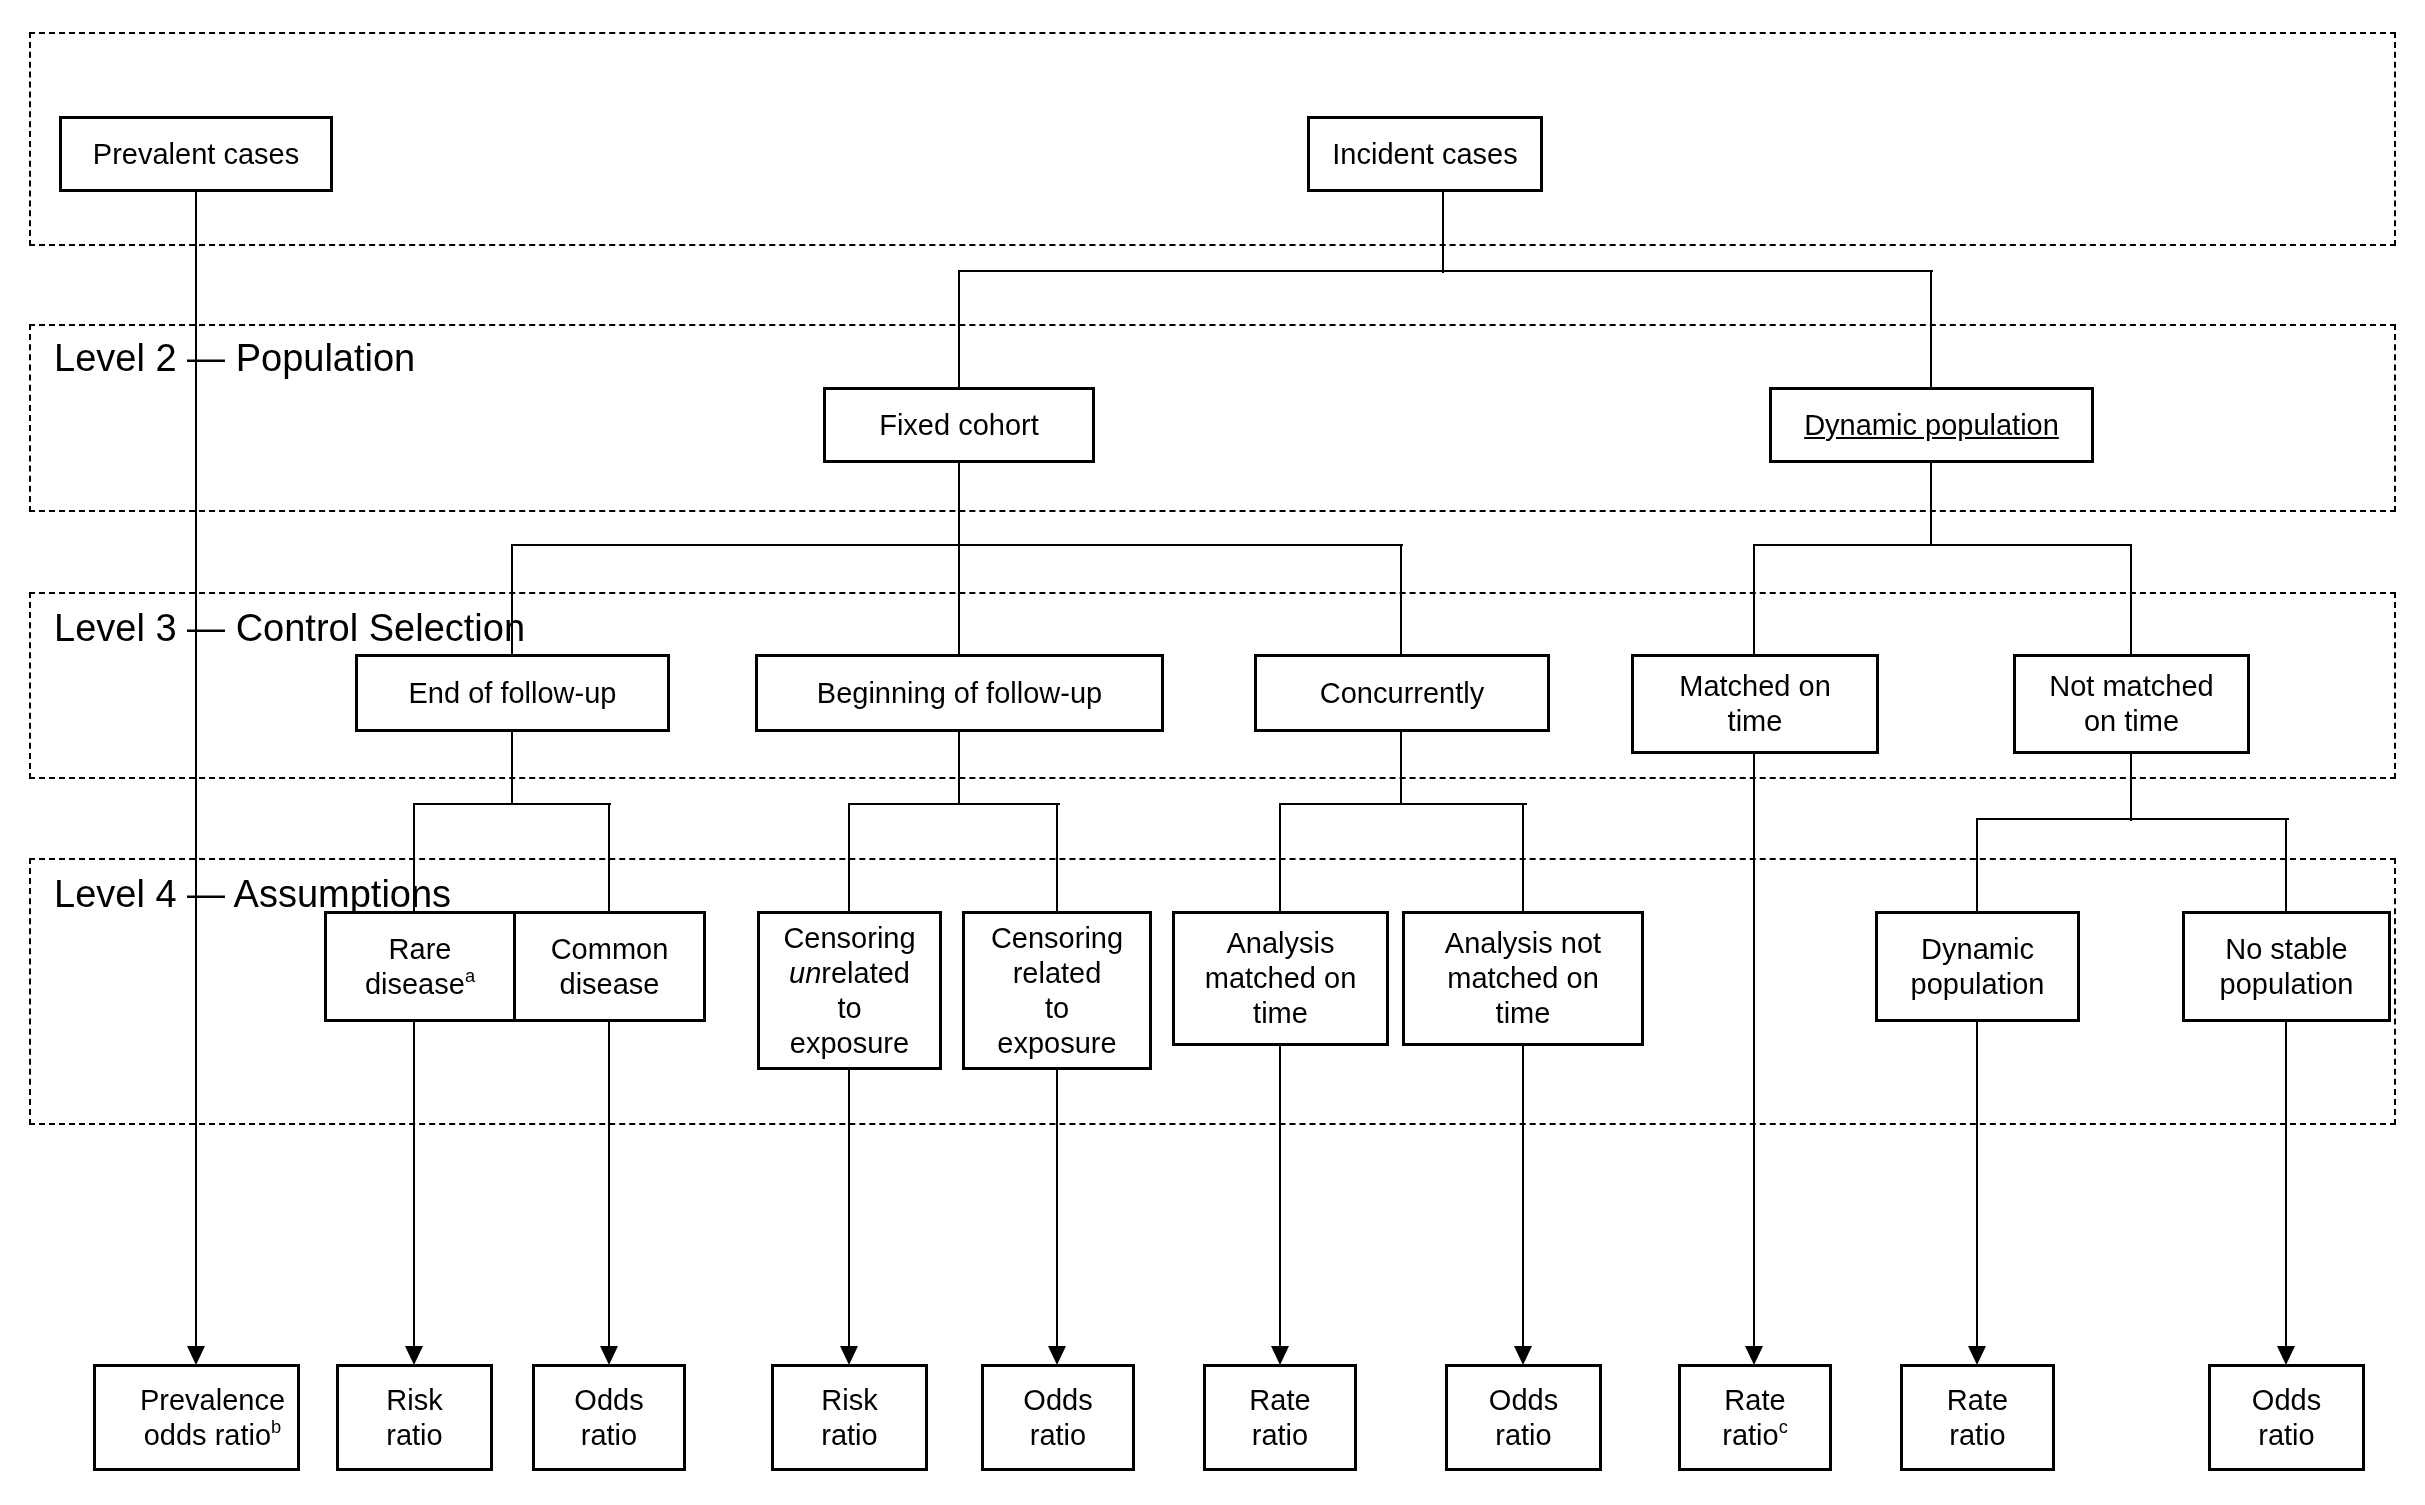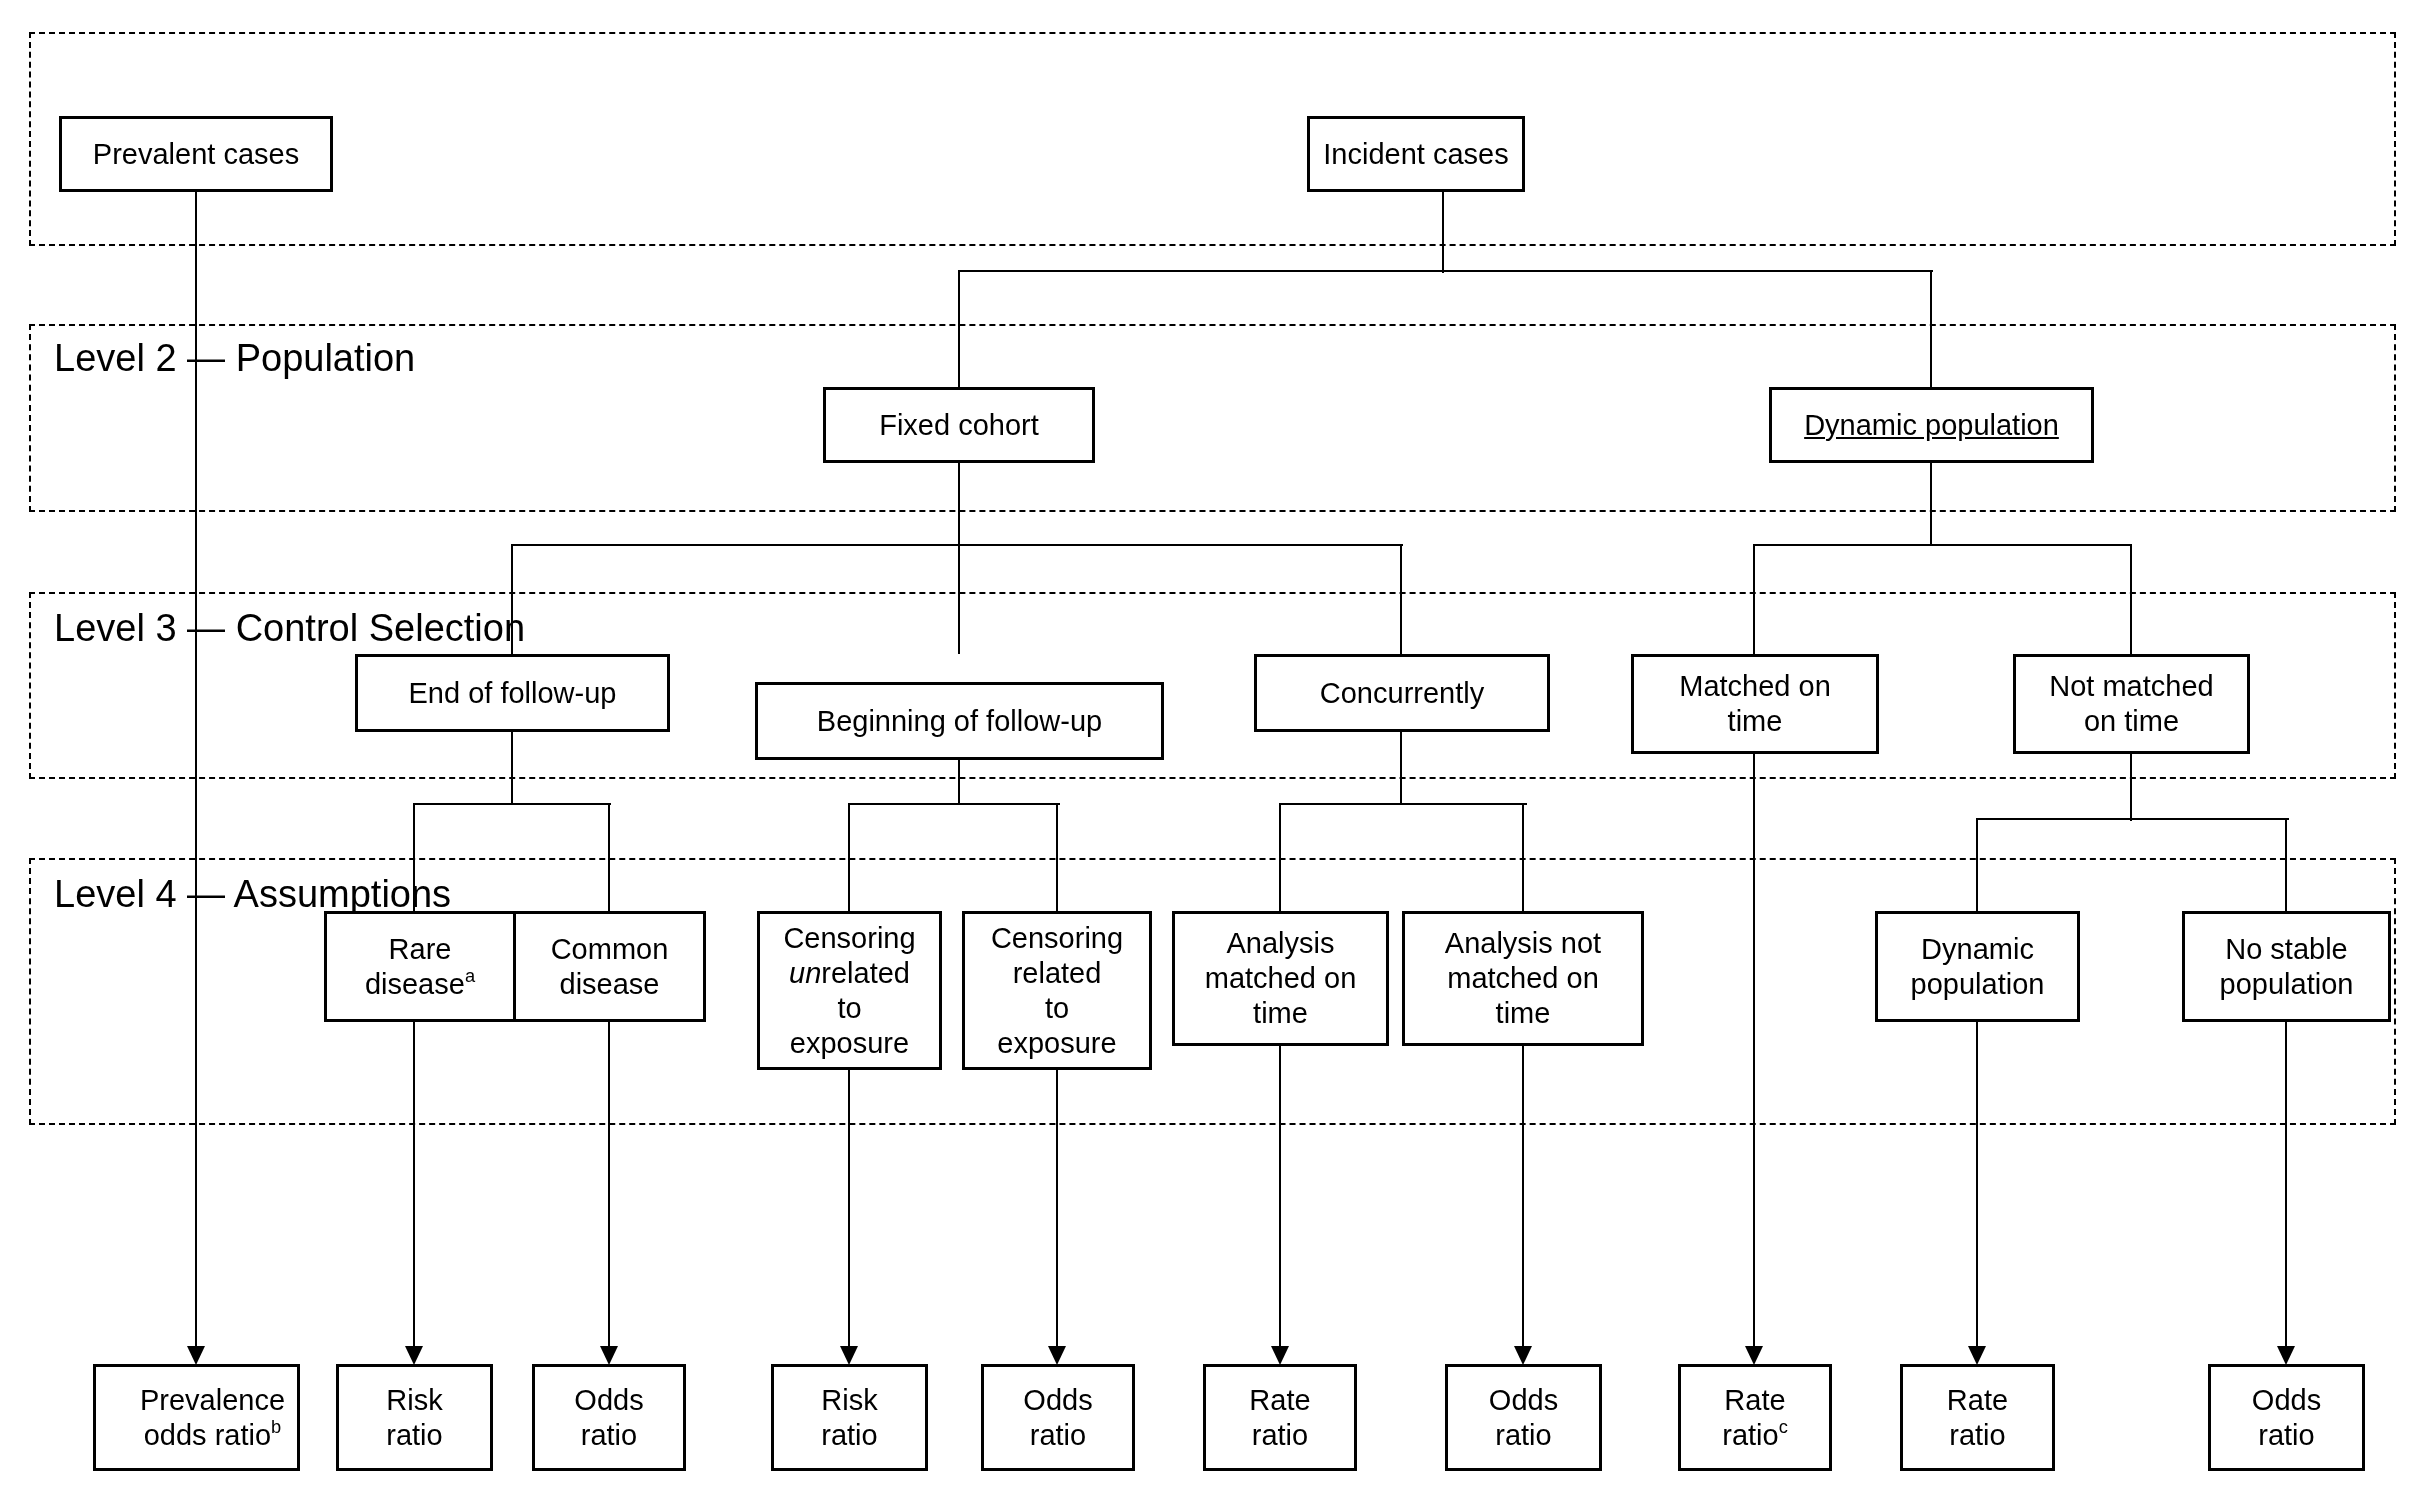--- a/index.html
+++ b/index.html
@@ -118,35 +118,35 @@
   <div class="arrow" style="left:1048px; top:1346px;"></div>
   <div class="arrow" style="left:1271px; top:1346px;"></div>
   <div class="arrow" style="left:1514px; top:1346px;"></div>
   <div class="arrow" style="left:1745px; top:1346px;"></div>
   <div class="arrow" style="left:1968px; top:1346px;"></div>
   <div class="arrow" style="left:2277px; top:1346px;"></div>
 
   <div class="node" style="left:59px; top:116px; width:274px; height:76px;">
     <div class="bl">Prevalent cases</div>
   </div>
-  <div class="node" style="left:1307px; top:116px; width:218px; height:76px;">
+  <div class="node" style="left:1307px; top:116px; width:236px; height:76px;">
     <div class="bl">Incident cases</div>
   </div>
 
   <div class="node" style="left:823px; top:387px; width:272px; height:76px;">
     <div class="bl">Fixed cohort</div>
   </div>
   <div class="node" style="left:1769px; top:387px; width:325px; height:76px;text-decoration:underline;">
     <div class="bl">Dynamic population</div>
   </div>
 
   <div class="node" style="left:355px; top:654px; width:315px; height:78px;">
     <div class="bl">End of follow-up</div>
   </div>
-  <div class="node" style="left:755px; top:682px; width:409px; height:78px;">
+  <div class="node" style="left:755px; top:654px; width:409px; height:78px;">
     <div class="bl">Beginning of follow-up</div>
   </div>
   <div class="node" style="left:1254px; top:654px; width:296px; height:78px;">
     <div class="bl">Concurrently</div>
   </div>
   <div class="node" style="left:1631px; top:654px; width:248px; height:100px;">
     <div class="bl">Matched on</div>
     <div class="bl">time</div>
   </div>
   <div class="node" style="left:2013px; top:654px; width:237px; height:100px;text-align:right;">

